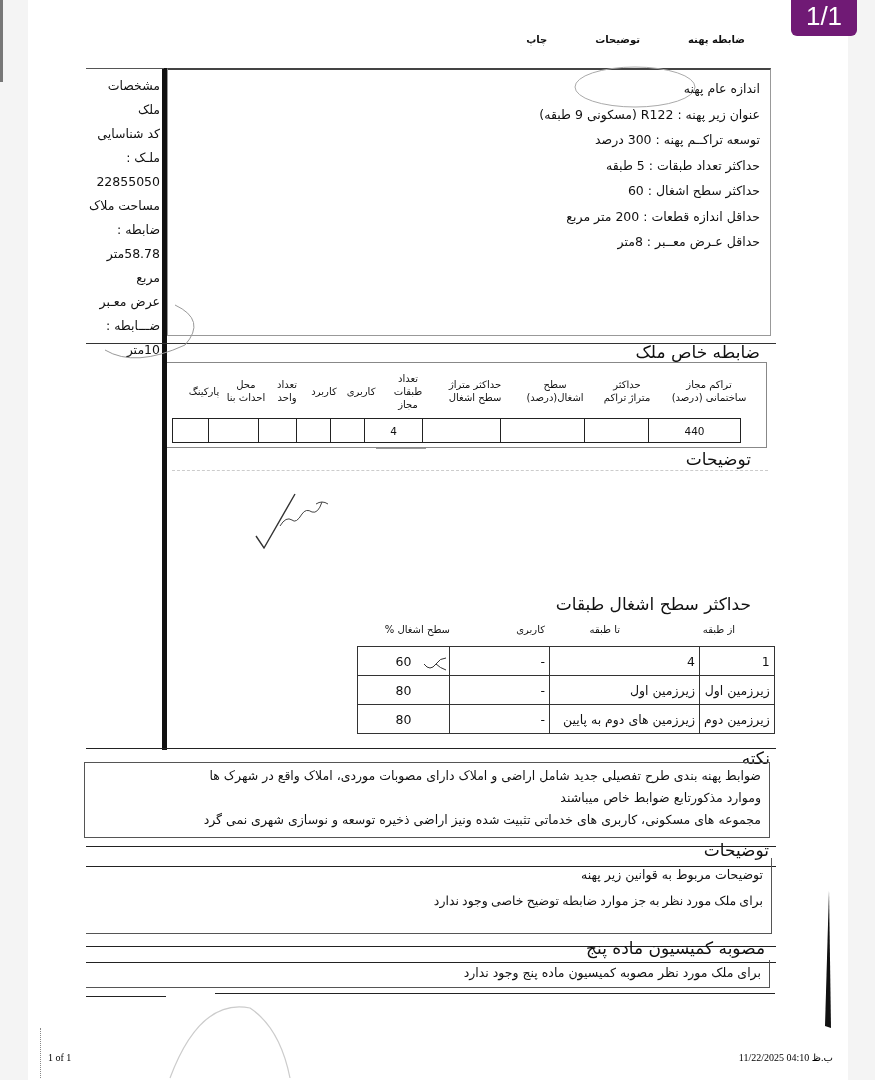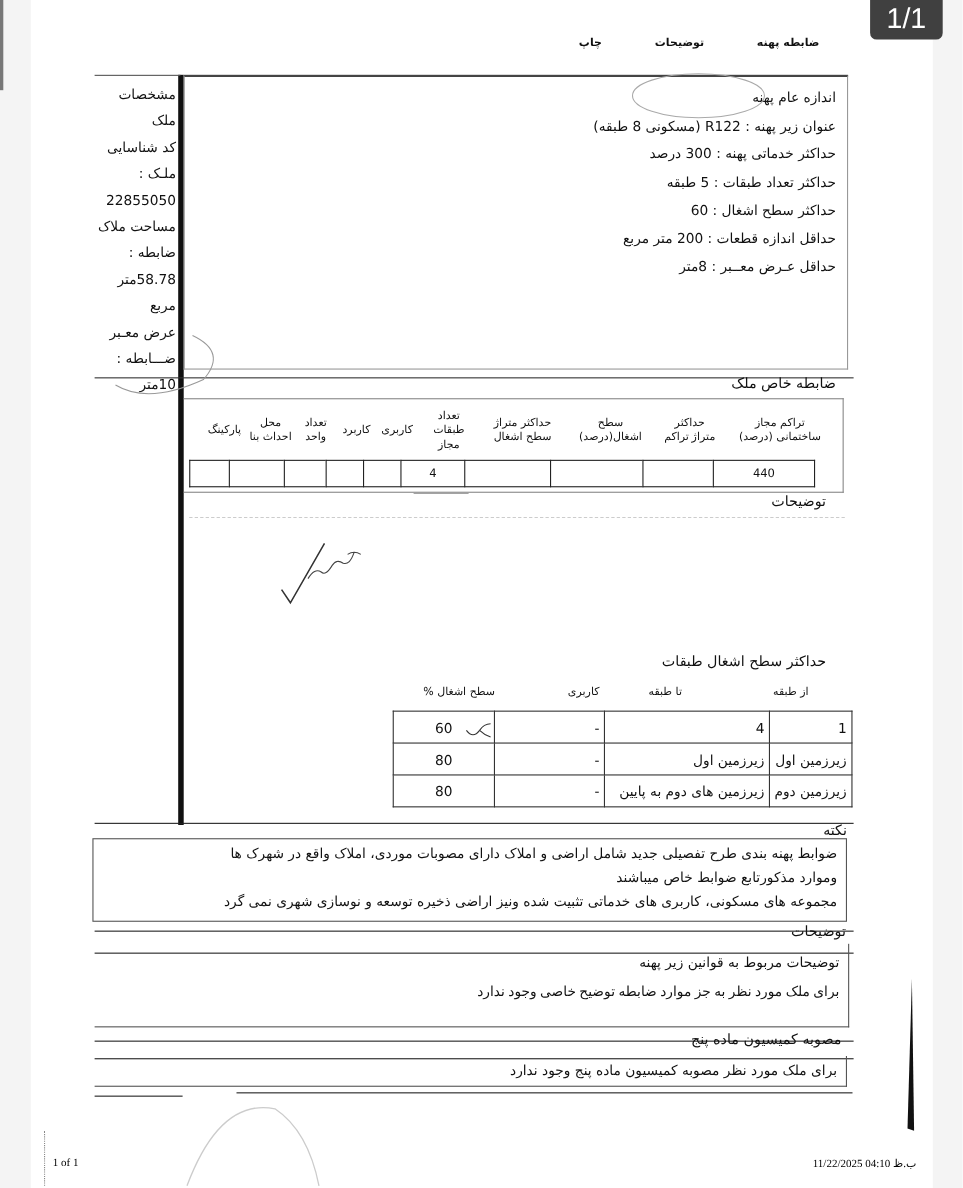--- a/index.html
+++ b/index.html
@@ -1,32 +1,32 @@
 <!DOCTYPE html>
 <html><head>
 <meta charset="utf-8">
 <style>
   * { box-sizing: border-box; margin: 0; padding: 0; }
   html, body { width: 875px; height: 1080px; overflow: hidden; }
   body { background: #f4f4f4; font-family: "DejaVu Sans", sans-serif; position: relative; }
   .viewer-edge { position: absolute; left: 0; top: 0; width: 3px; height: 82px; background: #777; }
   .page { position: absolute; left: 28px; top: 0; width: 820px; height: 1080px; background: #ffffff; }
-  .page-counter { position: absolute; right: 18px; top: 0; width: 66px; height: 36px; background: #404040; color: #fff; border-radius: 0 0 6px 6px; font-size: 26px; text-align: center; line-height: 32px; font-family: "Liberation Sans", sans-serif; }
+  .page-counter { position: absolute; right: 18px; top: 0; width: 66px; height: 36px; background: #701a75; color: #fff; border-radius: 0 0 6px 6px; font-size: 26px; text-align: center; line-height: 32px; font-family: "Liberation Sans", sans-serif; }
   .topnav { position: absolute; top: 34px; right: 130px; display: flex; gap: 48px; direction: rtl; font-size: 10px; font-weight: bold; color: #111; }
   .topnav span { cursor: pointer; }
   .doc { direction: rtl; color: #111; font-family: "DejaVu Sans", sans-serif; }
   
   .general-box { position: absolute; left: 167px; top: 68px; width: 604px; height: 268px; border: 1px solid #999; border-top: 2px solid #444; padding: 6px 10px; font-size: 12.5px; line-height: 25.5px; }
   .general-box .row { white-space: nowrap; }
   .vbar { position: absolute; left: 162px; top: 68px; width: 5px; height: 682px; background: #111; }
   .prop-col { position: absolute; left: 84px; top: 74px; width: 76px; font-size: 12.5px; line-height: 24px; text-align: right; direction: rtl; }
   .prop-col div { white-space: nowrap; }
   .prop-top-line { position: absolute; left: 86px; top: 68px; width: 78px; border-top: 1px solid #555; }
   .prop-bottom-line { position: absolute; left: 86px; top: 343px; width: 690px; border-top: 1.5px solid #333; }
-  .section-title { position: absolute; font-size: 13px; direction: rtl; white-space: nowrap; }
+  .section-title { position: absolute; font-size: 17px; direction: rtl; white-space: nowrap; }
   
   .special-box { position: absolute; left: 167px; top: 362px; width: 600px; height: 86px; border: 1px solid #888; border-left: none; }
   .special-head { position: absolute; left: 170px; top: 366px; width: 590px; height: 50px; display: flex; direction: rtl; font-size: 10px; line-height: 13px; text-align: center; }
   .special-head div { display: flex; align-items: center; justify-content: center; white-space: pre-line; }
   .special-table { position: absolute; left: 172px; top: 418px; border-collapse: collapse; direction: rtl; }
   .special-table td { border: 1.5px solid #222; height: 24px; font-size: 10.5px; text-align: center; }
   .underline-mark { position: absolute; left: 376px; top: 448px; width: 50px; border-top: 1px solid #999; }
   .desc-line { position: absolute; left: 172px; top: 470px; width: 596px; border-top: 1px dashed #ccc; }
   .handwriting { position: absolute; left: 250px; top: 486px; width: 90px; height: 70px; }
   .floor-table { position: absolute; left: 357px; top: 646px; border-collapse: collapse; direction: rtl; font-size: 12.5px; }
@@ -50,22 +50,22 @@
 <div class="topnav doc">
   <span>ضابطه پهنه</span>
   <span>توضیحات</span>
   <span>چاپ</span>
 </div>
 
 <div class="vbar"></div>
 <div class="prop-top-line"></div>
 <div class="general-box doc">
   <div class="row">اندازه عام پهنه</div>
-  <div class="row"><span>عنوان زیر پهنه :</span> <span>R122  (مسکونی 8 طبقه)</span></div>
-  <div class="row"><span>حداکثر خدماتی پهنه :</span> <span>300 درصد</span></div>
+  <div class="row"><span>عنوان زیر پهنه :</span> <span>R122  (مسکونی 9 طبقه)</span></div>
+  <div class="row"><span>توسعه تراکــم پهنه :</span> <span>300 درصد</span></div>
   <div class="row"><span>حداکثر تعداد طبقات :</span> <span>5 طبقه</span></div>
   <div class="row"><span>حداکثر سطح اشغال :</span> <span>60</span></div>
   <div class="row"><span>حداقل اندازه قطعات :</span> <span>200 متر مربع</span></div>
   <div class="row"><span>حداقل عـرض معــبر :</span> <span>8متر</span></div>
 </div>
 
 <div class="prop-col doc">
   <div>مشخصات</div>
   <div>ملک</div>
   <div>کد شناسایی</div>

